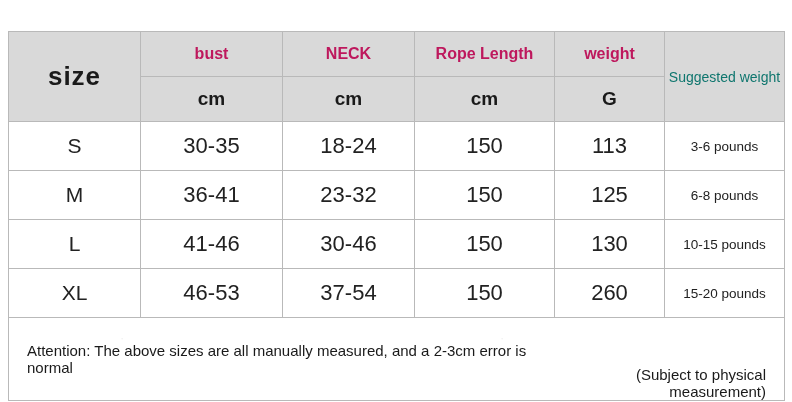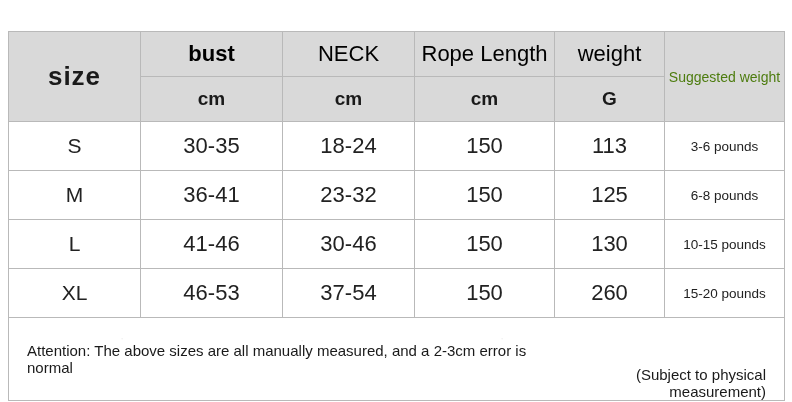--- a/index.html
+++ b/index.html
@@ -50,39 +50,39 @@
   .col-sugg  { width: 120px; }
 
   .size-head {
     font-size: 26px;
     font-weight: bold;
     letter-spacing: 1px;
     color: #1a1a1a;
     margin-top: 24px;
   }
   .col-title {
-    font-size: 22px;
+    font-size: 16px;
     font-weight: bold;
     height: 42px;
-    color: #000000;
+    color: #be185d;
   }
   .col-title.thin {
-    font-weight: normal;
+    font-weight: bold;
     margin-left: 26px;
   }
   .unit-row td {
     font-size: 19px;
     font-weight: bold;
     height: 42px;
     margin-left: 8px;
   }
   .sugg-head {
     font-size: 14px;
     font-weight: normal;
-    color: #4d7c0f;
+    color: #0f766e;
   }
   .data-row td {
     height: 46px;
     font-size: 22px;
     color: #222222;
   }
   .data-row td.sizelabel {
     font-size: 21px;
   }
   .data-row td.sugg-cell {

